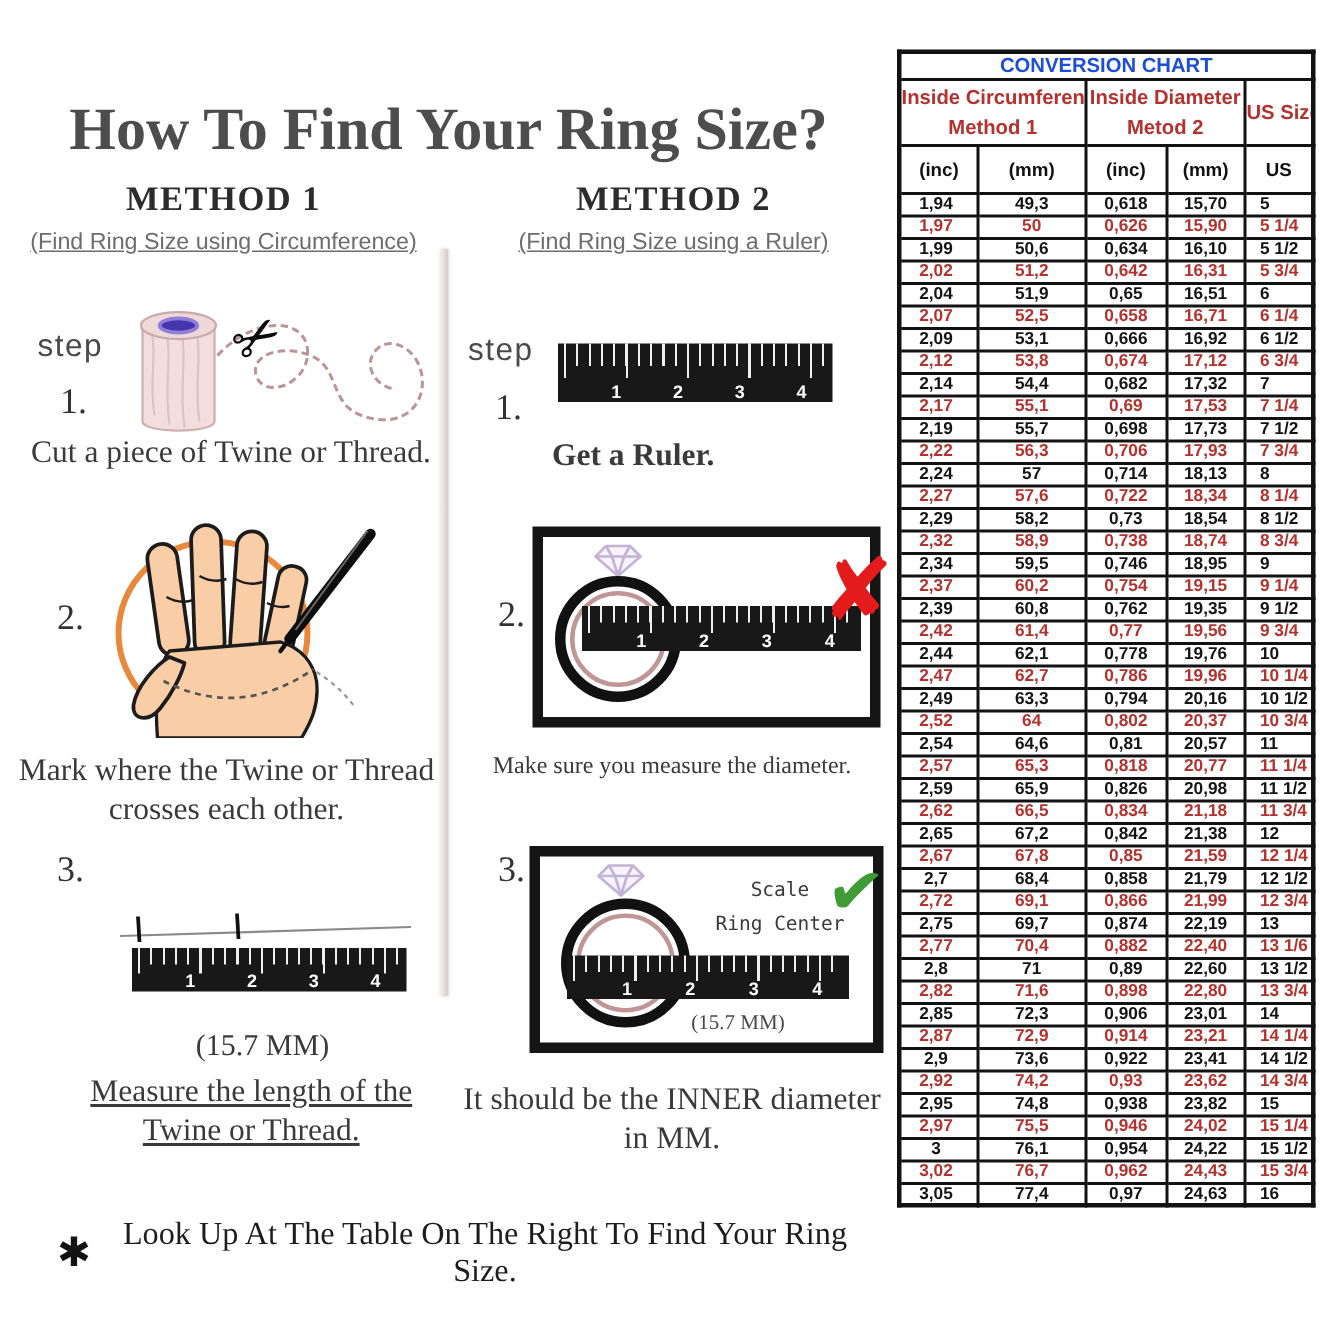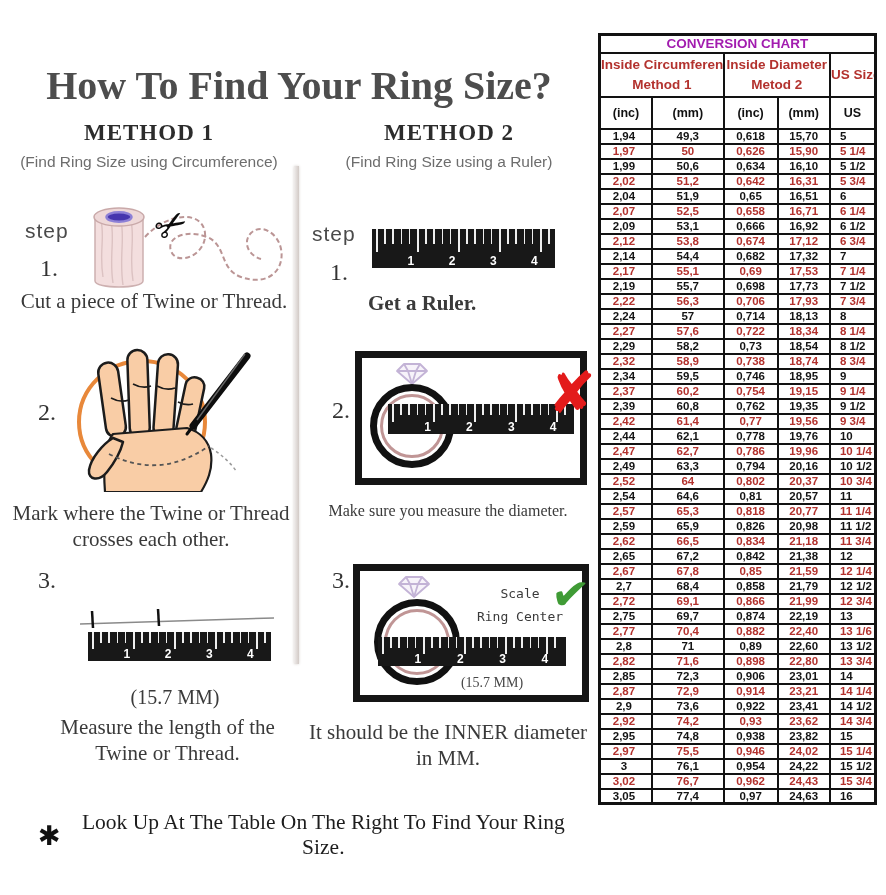--- a/index.html
+++ b/index.html
@@ -6,37 +6,37 @@
   body{width:886px;height:895px;position:relative;background:#fff;overflow:hidden;
        font-family:"Liberation Serif",serif;}
   [data-interactable]{box-sizing:border-box;}
 
   
   .main-title{position:absolute;left:0;top:36px;width:598px;text-align:center;
     font:700 40px/1.15 "Liberation Serif",serif;color:#4d4d4d;}
   .method-head{position:absolute;top:120px;width:282px;text-align:center;}
   #m1-head{left:8px;} #m2-head{left:308px;}
   .method-title{font:700 23px "Liberation Serif",serif;color:#2c2c2c;letter-spacing:1px;}
-  .method-sub{margin-top:7px;font:400 15.5px "Liberation Sans",sans-serif;color:#6d6d6d;}
+  .method-sub{margin-top:7px;font:400 15.5px "Liberation Sans",sans-serif;color:#6d6d6d;text-decoration:underline;}
   .divider{position:absolute;left:294px;top:166px;width:5px;height:498px;
     background:linear-gradient(90deg,#f0edec,#d2cac6);box-shadow:0 0 3px #d8d2ce;}
 
   
   .step-label{position:absolute;font:400 21px "Liberation Sans",sans-serif;color:#4a4a4a;letter-spacing:1px;}
   #step-label-1{left:25px;top:219px;}
   #step-label-2{left:312px;top:222px;}
   .step-num{position:absolute;font:400 24px "Liberation Serif",serif;color:#333;}
   #m1-n1{left:40px;top:255px;} #m1-n2{left:38px;top:399px;} #m1-n3{left:38px;top:567px;}
   #m2-n1{left:330px;top:259px;} #m2-n2{left:332px;top:397px;} #m2-n3{left:332px;top:567px;}
 
   .step-text{position:absolute;text-align:center;font:400 21px/1.25 "Liberation Serif",serif;color:#3a3a3a;}
   #m1-t1{left:18px;top:288px;width:272px;}
   #m1-t2{left:12px;top:500px;width:278px;}
   #m1-mm{left:60px;top:685px;width:230px;font-size:20px;}
-  #m1-t3{left:25px;top:714px;width:285px;}
+  #m1-t3{left:25px;top:714px;width:285px;text-decoration:underline;}
   #m2-t1{left:368px;top:290px;width:220px;text-align:left;font-weight:bold;}
   #m2-t2{left:301px;top:501px;width:294px;font-size:16px;}
   #m2-t3{left:303px;top:719px;width:290px;}
 
   
   .ruler{position:absolute;background:#181818;}
   .ruler .t-small{position:absolute;top:0;left:4px;right:4px;height:38%;
     background:repeating-linear-gradient(90deg,#efefef 0 1.4px,transparent 1.4px 8.2px);}
   .ruler .t-big{position:absolute;top:0;left:4px;right:4px;height:60%;
     background:repeating-linear-gradient(90deg,#efefef 0 1.6px,transparent 1.6px 41px);}
@@ -76,21 +76,21 @@
   
   .footnote{position:absolute;left:38px;top:810px;width:548px;display:flex;align-items:center;}
   .foot-ast{font:400 27px/1 "DejaVu Sans",sans-serif;color:#111;}
   .foot-text{flex:1;text-align:center;font:400 21.5px "Liberation Serif",serif;color:#1d1d1d;}
 
   
   .chart-wrap{position:absolute;left:598px;top:33px;width:279px;height:770px;}
   .chart-table{width:100%;height:100%;border-collapse:collapse;table-layout:fixed;background:#fff;
     border:3px solid #121212;}
   .chart-table th,.chart-table td{border:2px solid #121212;padding:0;overflow:hidden;white-space:nowrap;}
-  .t-title th{font:700 13.5px "Liberation Sans",sans-serif;color:#a21caf;height:18px;text-align:center;}
+  .t-title th{font:700 13.5px "Liberation Sans",sans-serif;color:#1d4ed8;height:18px;text-align:center;}
   .t-group th{font:700 13.5px/1.45 "Liberation Sans",sans-serif;color:var(--accent-red);height:44px;text-align:center;}
   .t-units td{font:700 12.5px "Liberation Sans",sans-serif;color:#111;height:32px;text-align:center;}
   .chart-table tbody td{font:700 11.5px "Liberation Sans",sans-serif;color:#141414;text-align:center;height:15px;}
   .chart-table tbody tr.hl td{color:var(--accent-red);}
   .chart-table tbody td:first-child{text-align:center;padding-right:4px;}
   .chart-table tbody td:last-child{text-align:left;padding-left:9px;}
 </style>
 </head>
 <body>
 

